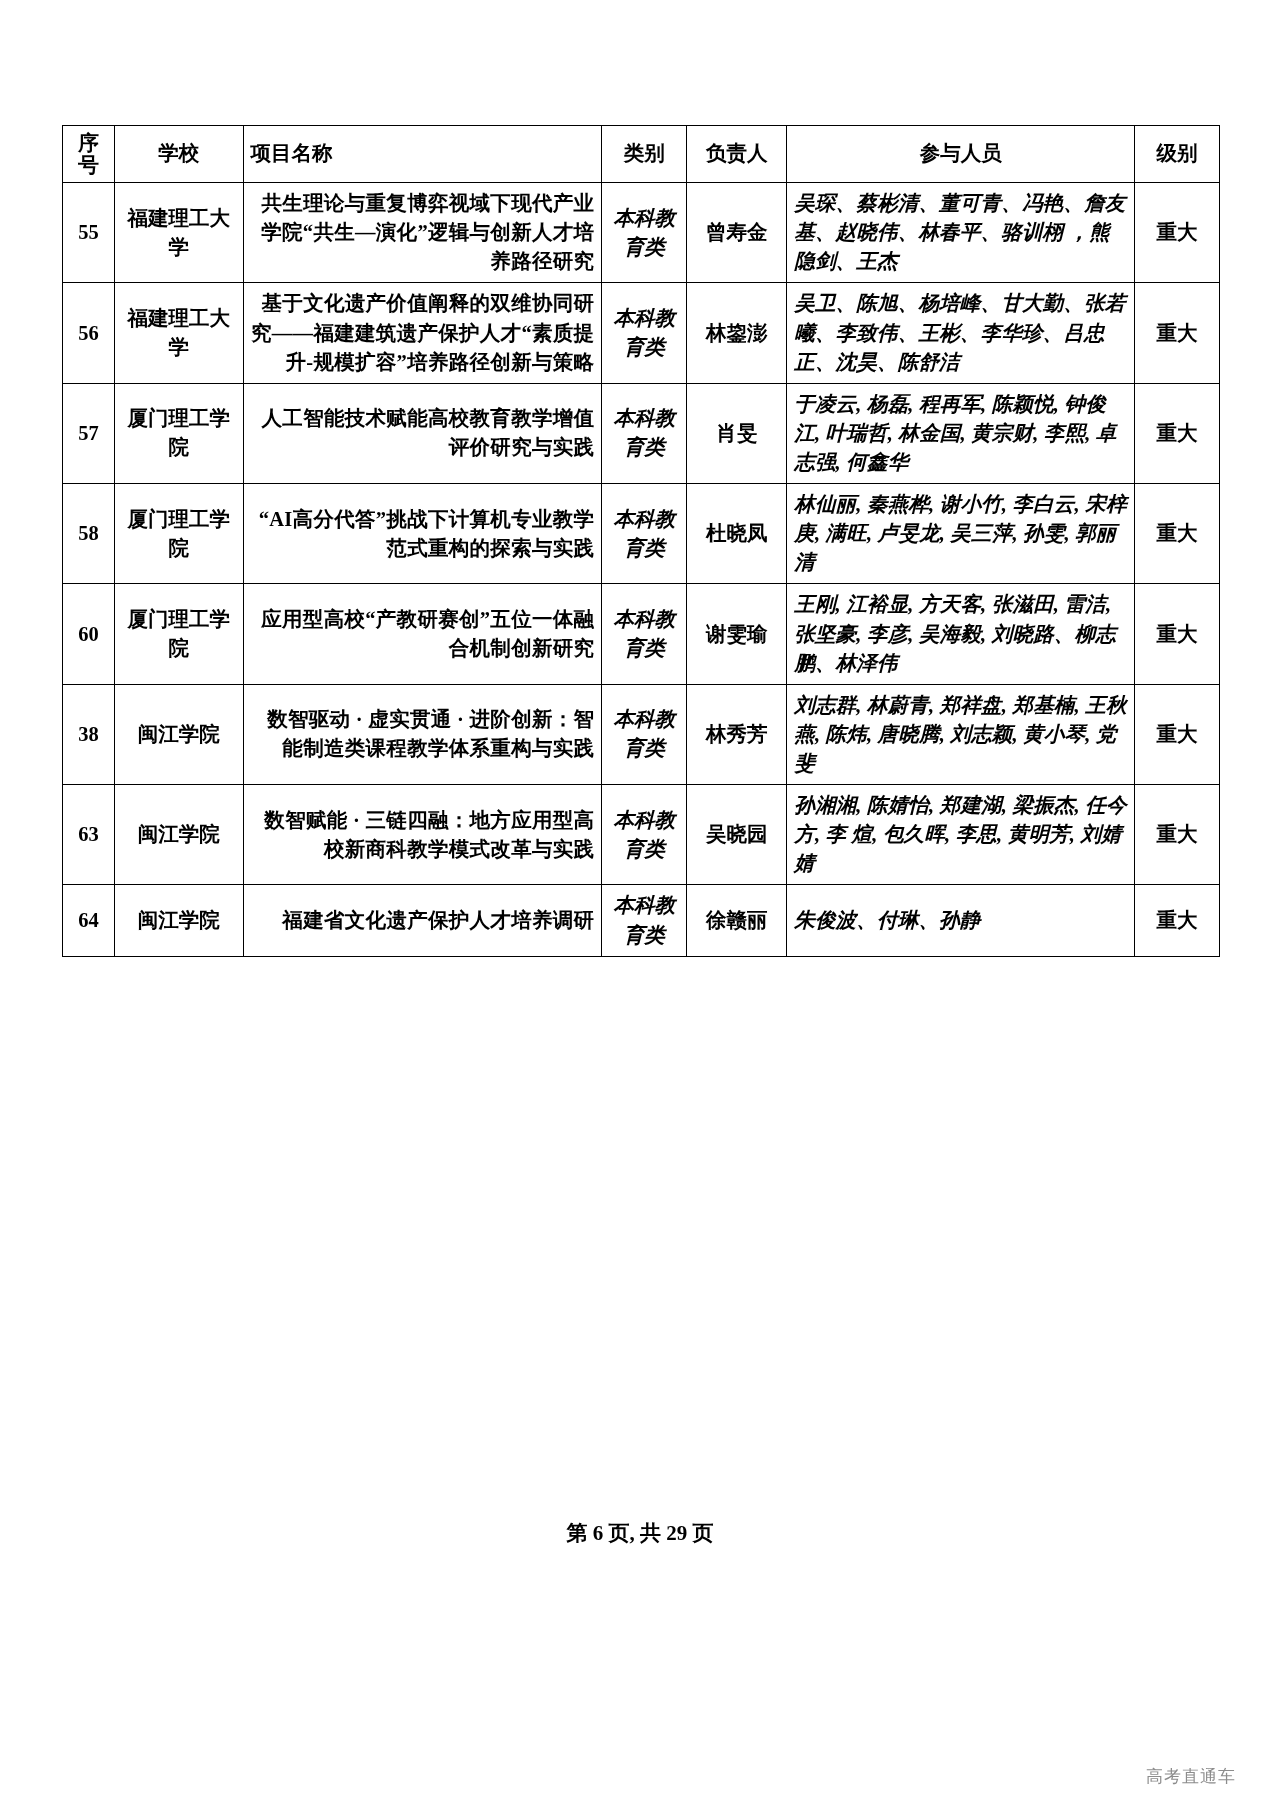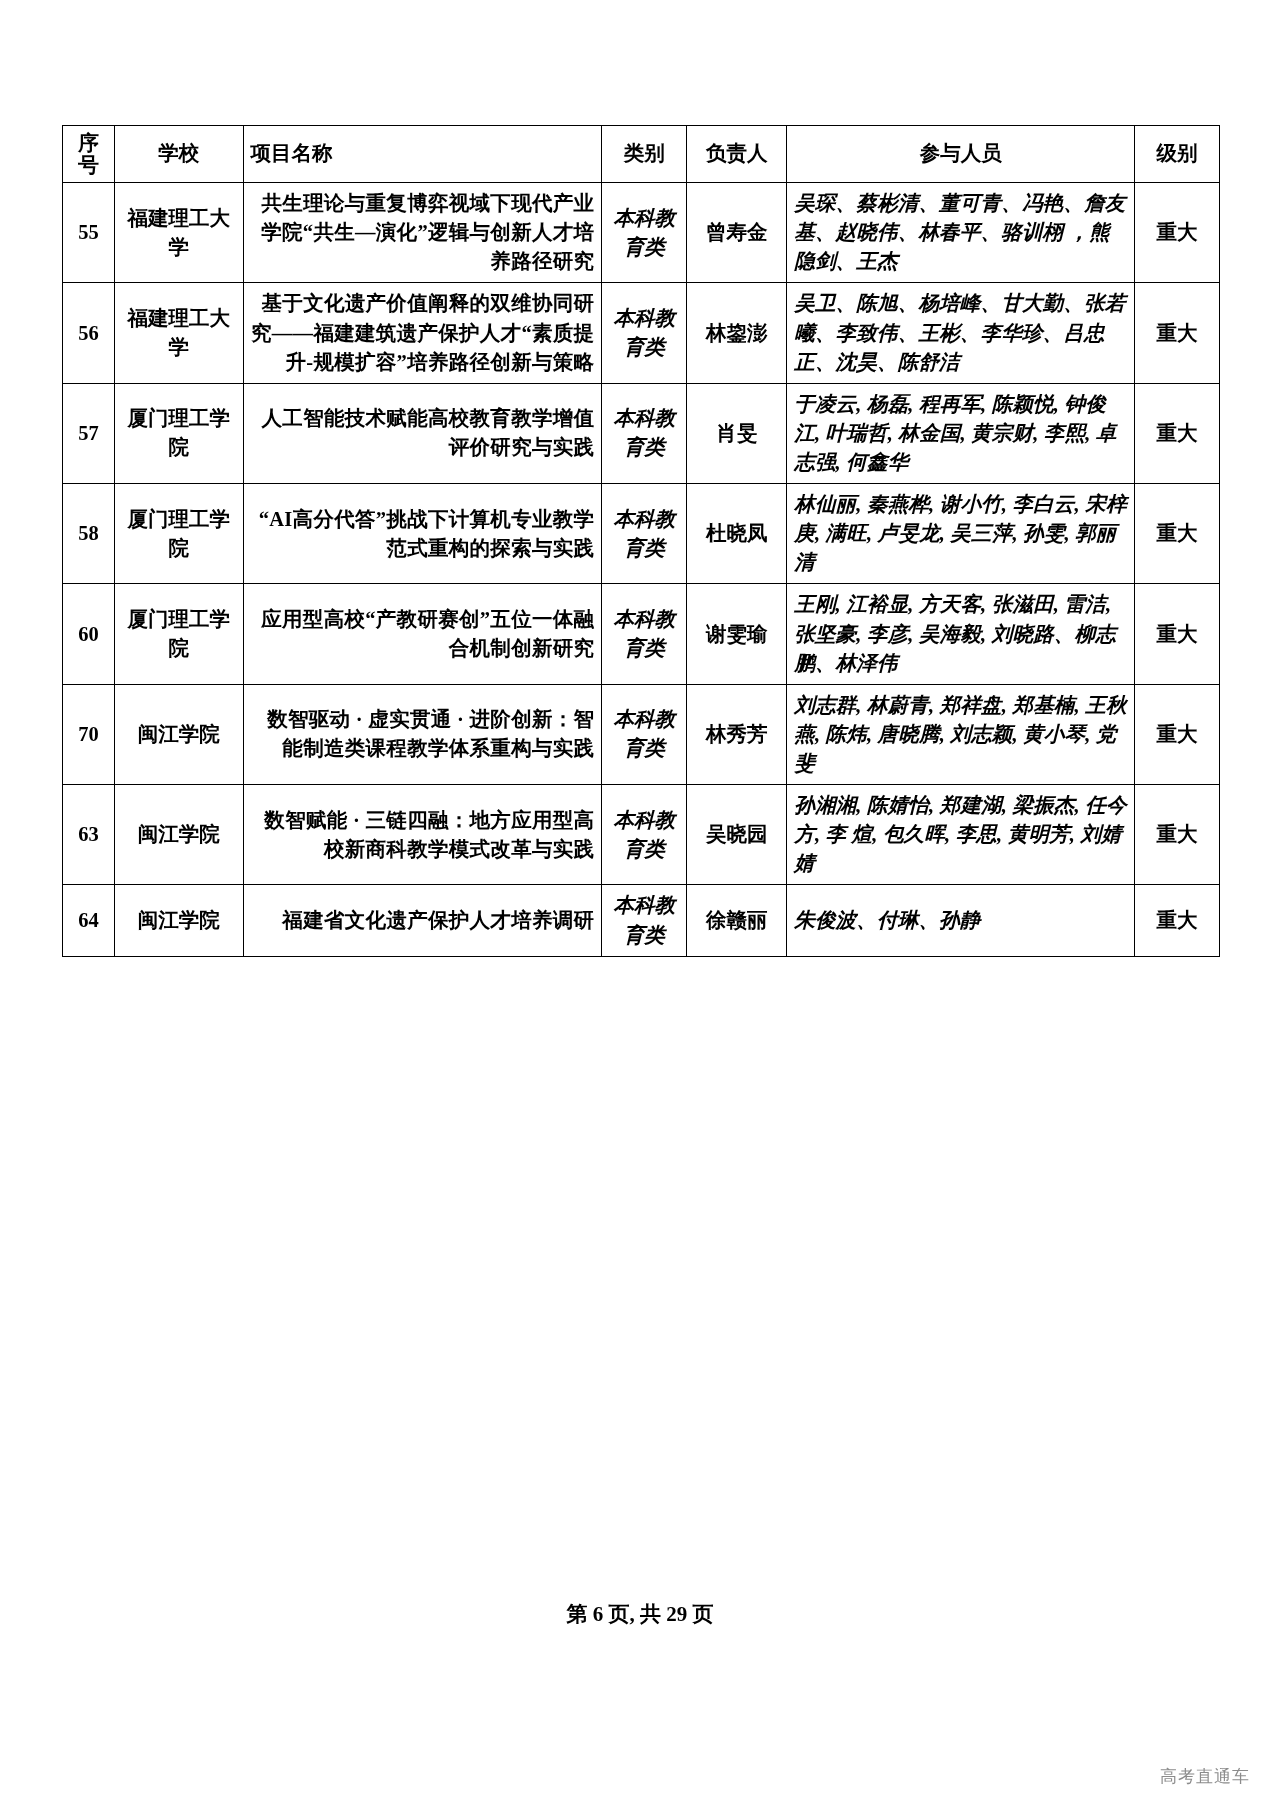--- a/index.html
+++ b/index.html
@@ -62,30 +62,30 @@
     letter-spacing: 0.2px;
     font-style: italic;
   }
   .cat-cell {
     line-height: 1.3;
     font-style: italic;
   }
   .footer-page {
     position: absolute;
     left: 0;
-    top: 1600px;
+    top: 1519px;
     width: 1280px;
     text-align: center;
     font-size: 21px;
     font-weight: bold;
     font-family: "Liberation Serif", "DejaVu Serif", serif;
   }
   .watermark {
     position: absolute;
-    right: 30px;
+    right: 44px;
     bottom: 22px;
     font-size: 17px;
     color: #8c8c8c;
     font-family: "Liberation Sans", sans-serif;
     letter-spacing: 1px;
   }
 </style>
 </head>
 <body>
 
@@ -155,21 +155,21 @@
       <tr>
         <td class="c-idx">60</td>
         <td class="c-school">厦门理工学院</td>
         <td class="c-title title-cell">应用型高校“产教研赛创”五位一体融合机制创新研究</td>
         <td class="c-cat cat-cell">本科教育类</td>
         <td class="c-lead">谢雯瑜</td>
         <td class="c-mem mem-cell">王刚, 江裕显, 方天客, 张滋田, 雷洁, 张坚豪, 李彦, 吴海毅, 刘晓路、柳志鹏、林泽伟</td>
         <td class="c-level">重大</td>
       </tr>
       <tr>
-        <td class="c-idx">70</td>
+        <td class="c-idx">38</td>
         <td class="c-school">闽江学院</td>
         <td class="c-title title-cell">数智驱动 · 虚实贯通 · 进阶创新：智能制造类课程教学体系重构与实践</td>
         <td class="c-cat cat-cell">本科教育类</td>
         <td class="c-lead">林秀芳</td>
         <td class="c-mem mem-cell">刘志群, 林蔚青, 郑祥盘, 郑基楠, 王秋燕, 陈炜, 唐晓腾, 刘志颖, 黄小琴, 党斐</td>
         <td class="c-level">重大</td>
       </tr>
       <tr>
         <td class="c-idx">63</td>
         <td class="c-school">闽江学院</td>

